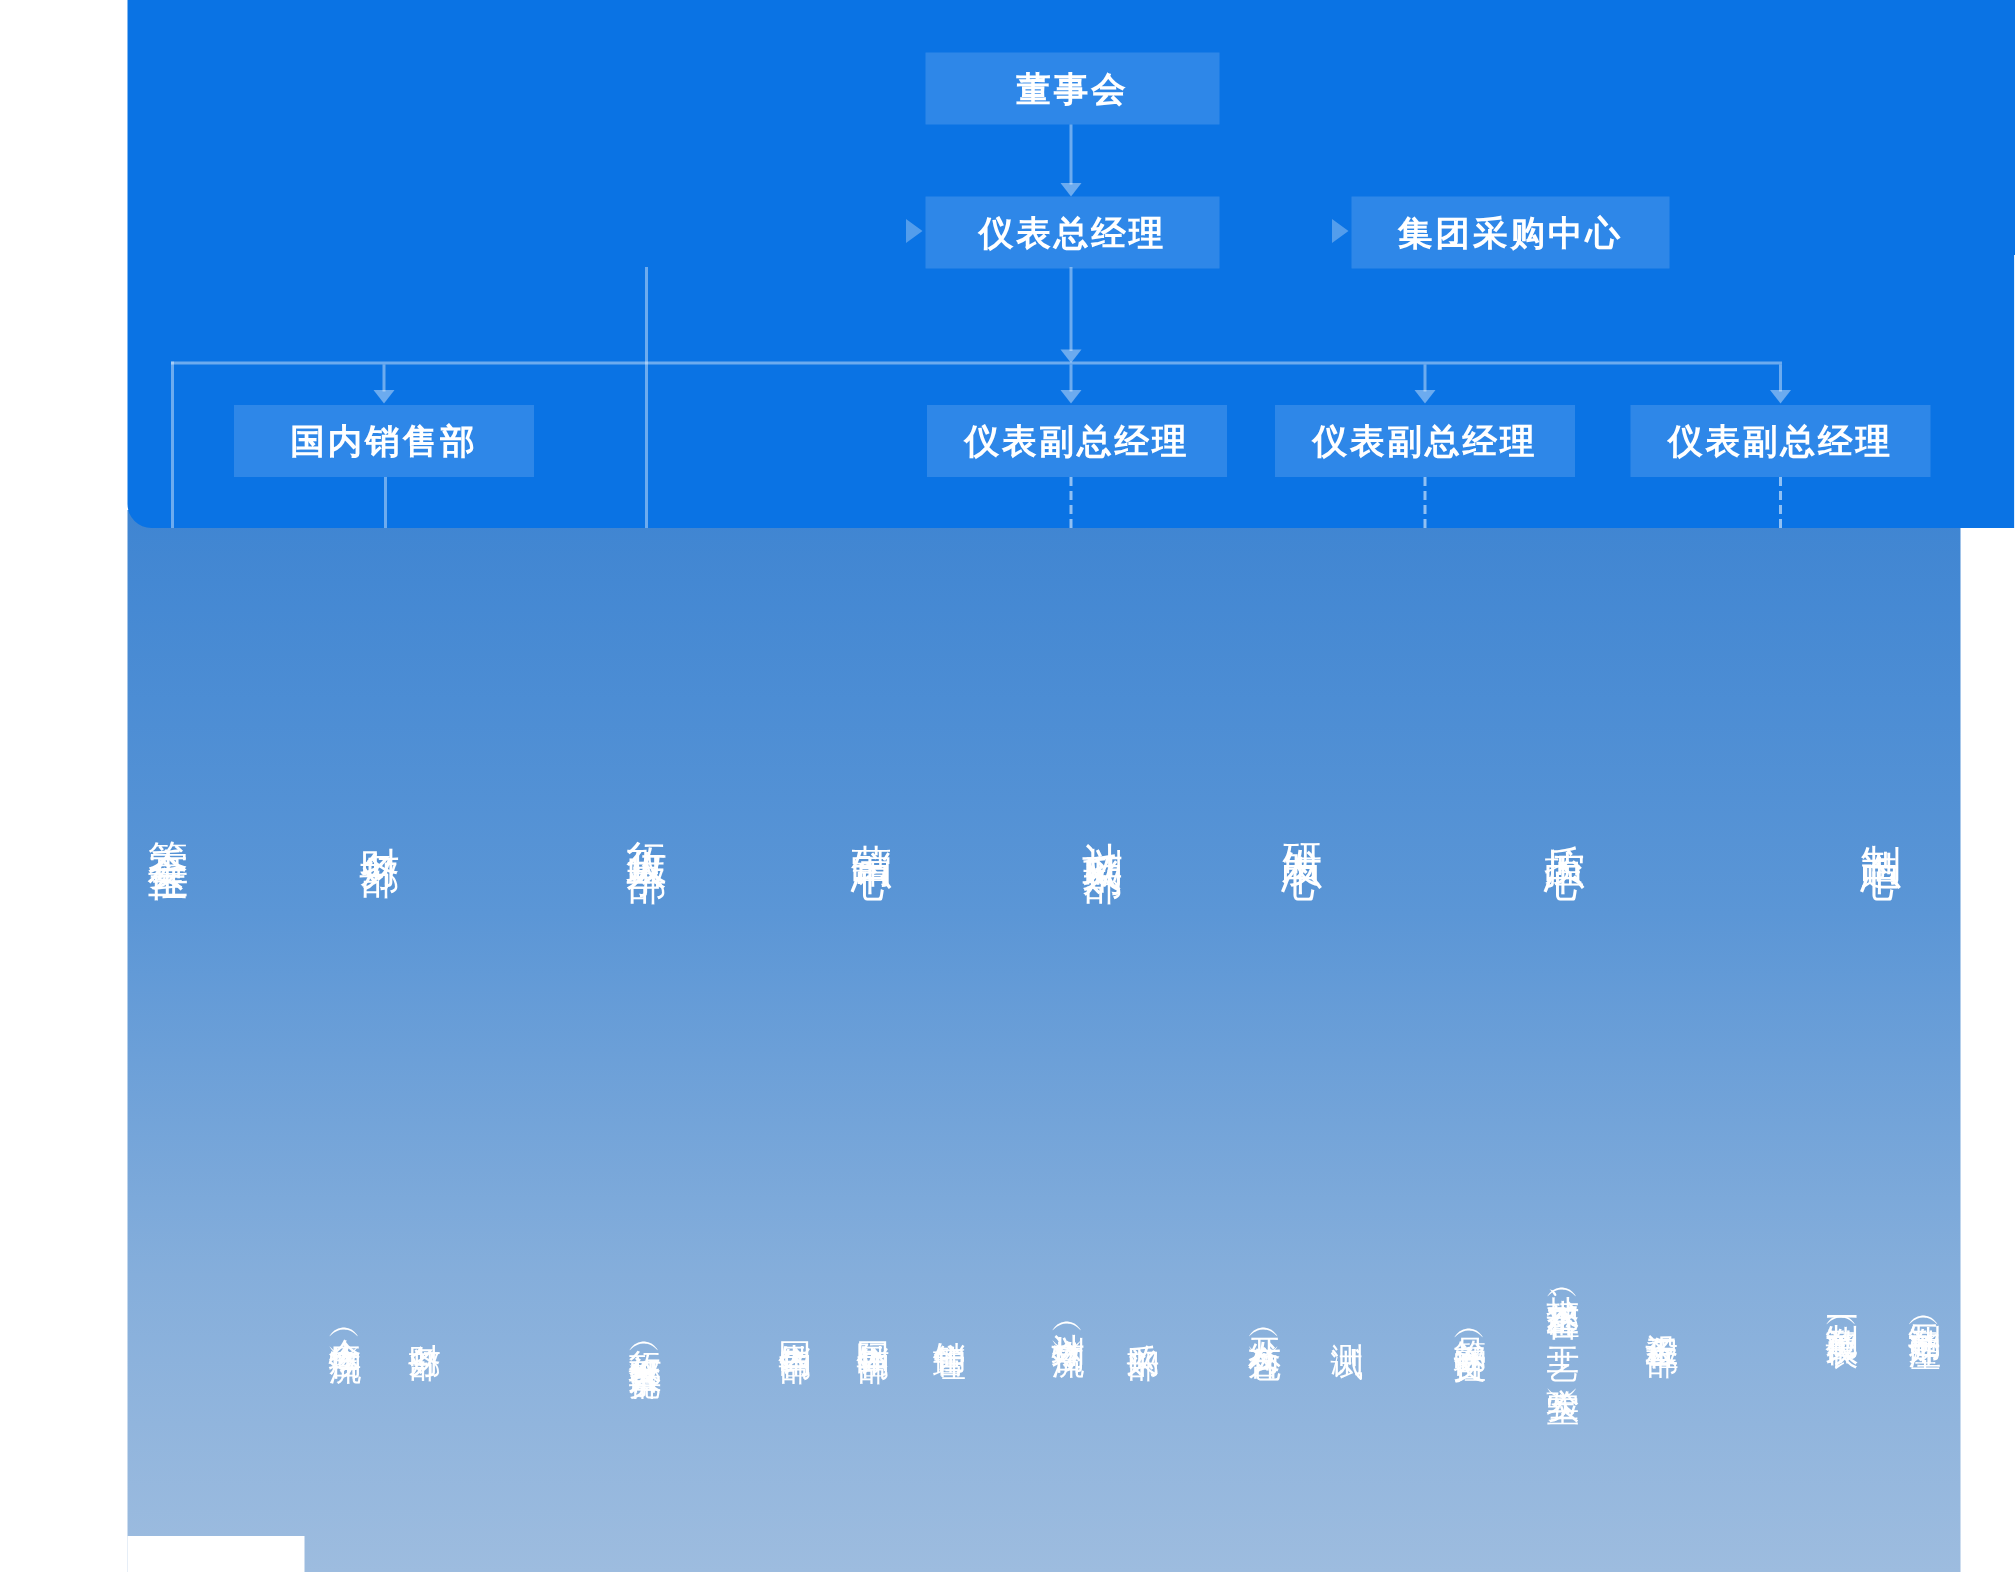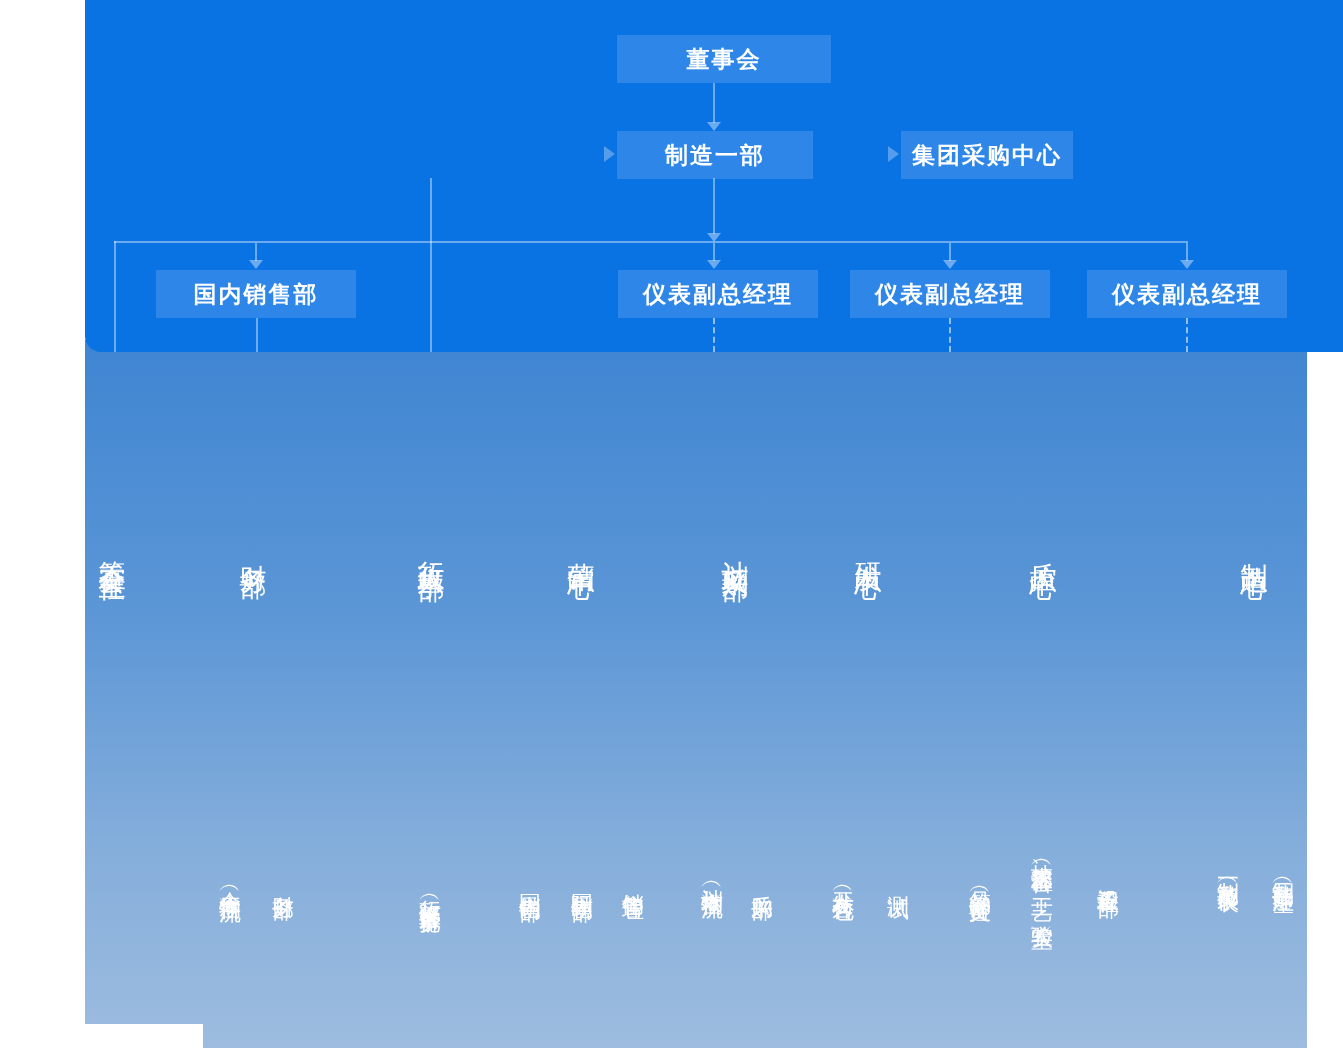--- a/index.html
+++ b/index.html
@@ -84,24 +84,24 @@
   <div class="vline" style="left:949px;top:243px;height:18px;"></div>
   <div class="arr-down" style="left:943px;top:260px;"></div>
   <div class="vline" style="left:1186px;top:243px;height:18px;"></div>
   <div class="arr-down" style="left:1180px;top:260px;"></div>
 
   <div class="vline" style="left:256px;top:318px;height:34px;"></div>
   <div class="vdash" style="left:713px;top:318px;height:34px;"></div>
   <div class="vdash" style="left:949px;top:318px;height:34px;"></div>
   <div class="vdash" style="left:1186px;top:318px;height:34px;"></div>
 
-  <div class="node" style="left:617px;top:35px;width:214px;">董事会</div>
+  <div class="node" style="left:617px;top:35px;width:196px;">董事会</div>
 
-  <div class="node" style="left:617px;top:131px;width:196px;">制造一部</div>
-  <div class="node" style="left:901px;top:131px;width:172px;">集团采购中心</div>
+  <div class="node" style="left:617px;top:131px;width:196px;">仪表总经理</div>
+  <div class="node" style="left:901px;top:131px;width:212px;">集团采购中心</div>
 
   <div class="node" style="left:156px;top:270px;width:200px;">国内销售部</div>
   <div class="node" style="left:618px;top:270px;width:200px;">仪表副总经理</div>
   <div class="node" style="left:850px;top:270px;width:200px;">仪表副总经理</div>
   <div class="node" style="left:1087px;top:270px;width:200px;">仪表副总经理</div>
 
   <div class="vtext lvl1" style="left:112px;top:548px;">管委会主任</div>
   <div class="vtext lvl1" style="left:253px;top:548px;">财务部</div>
   <div class="vtext lvl1" style="left:431px;top:548px;">行政人事部</div>
   <div class="vtext lvl1" style="left:581px;top:548px;">营销中心</div>

